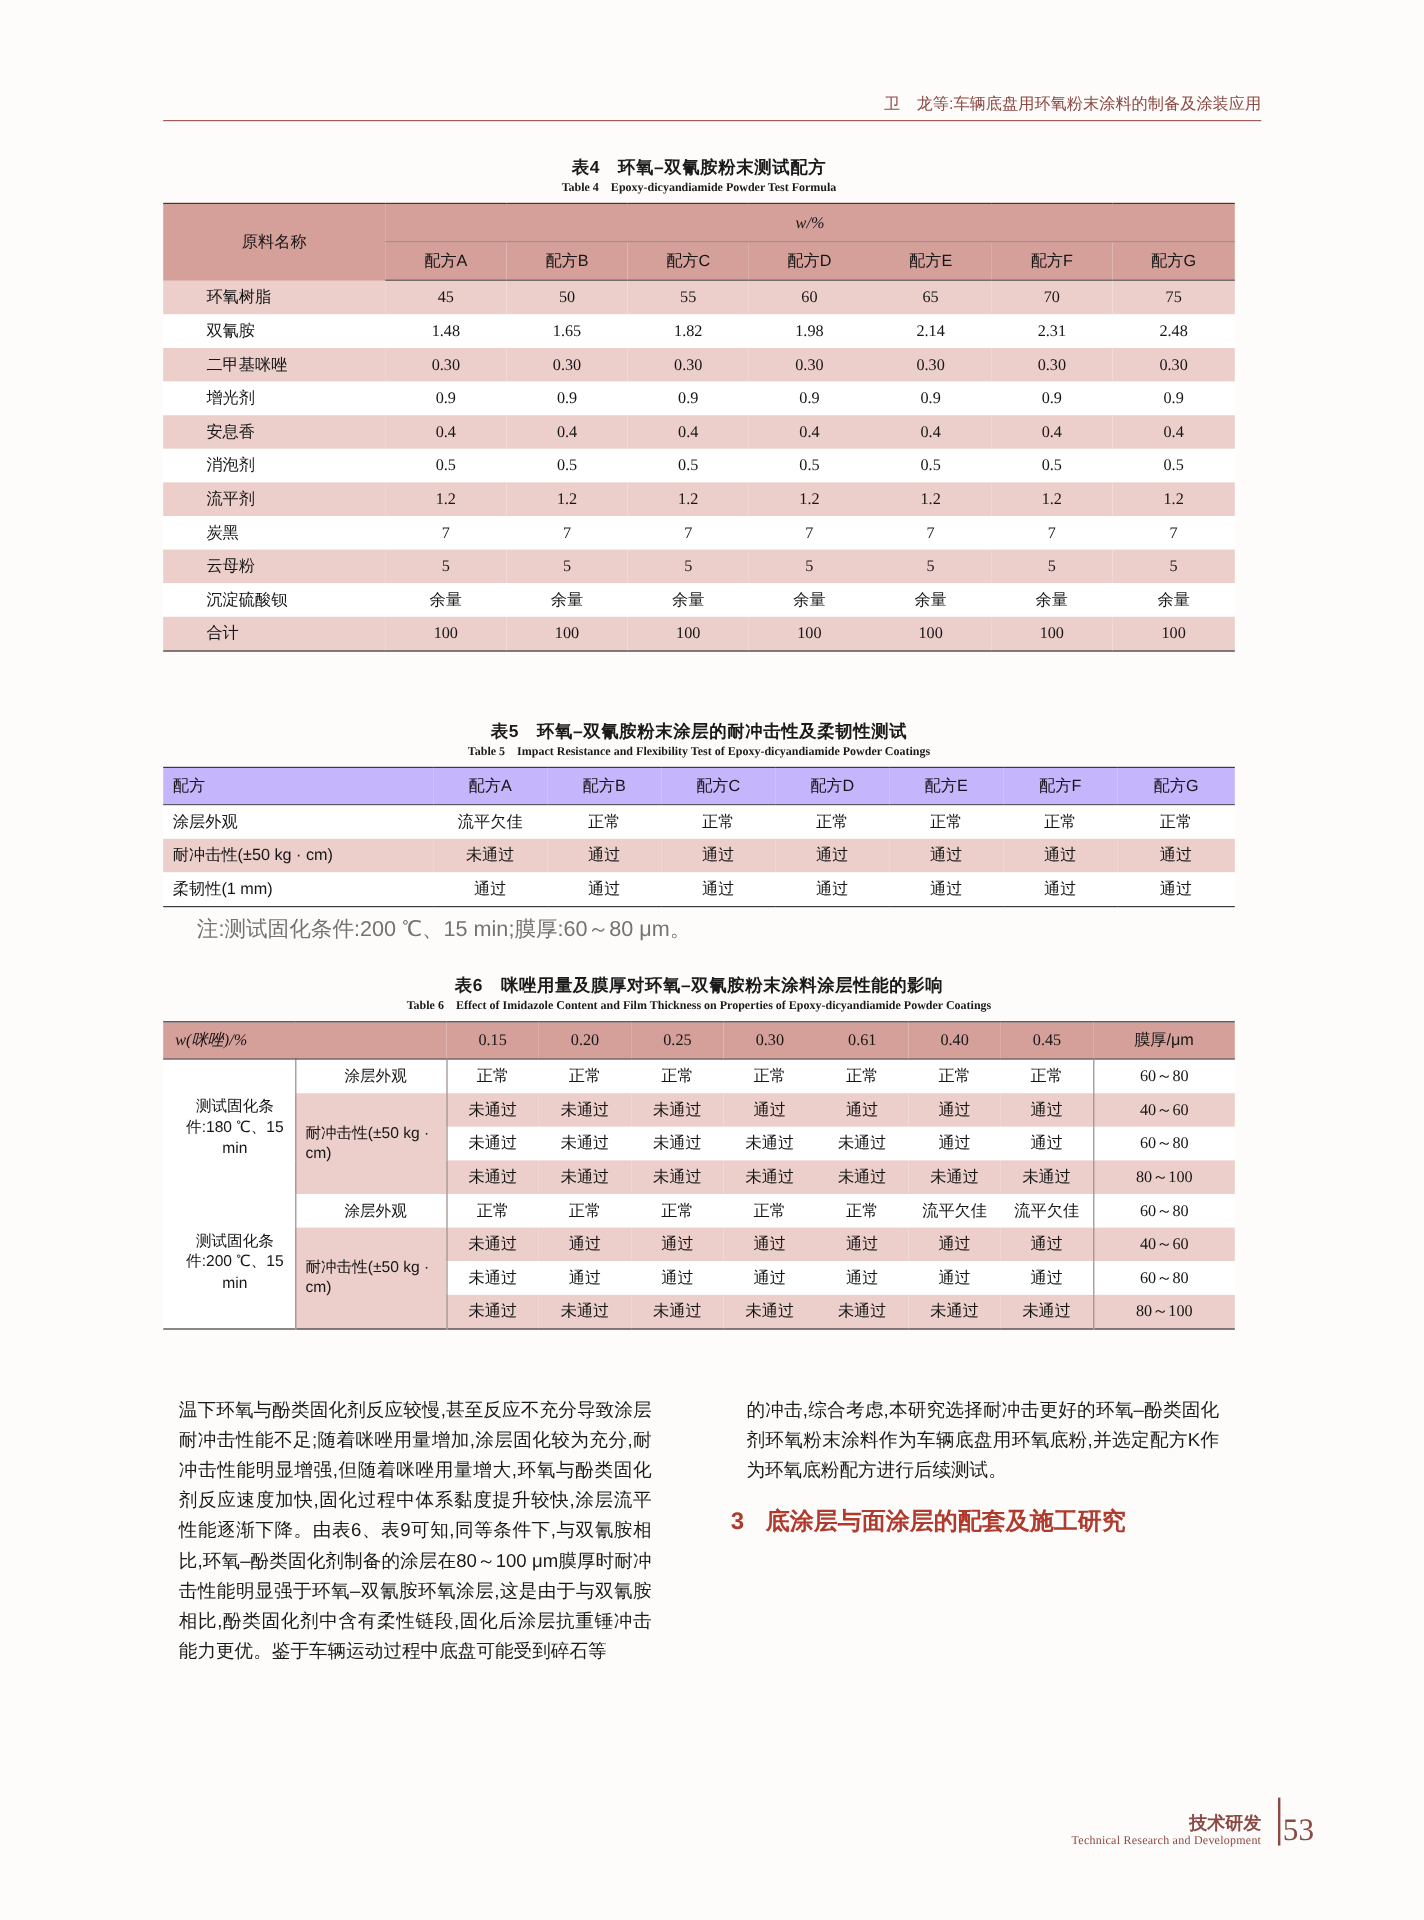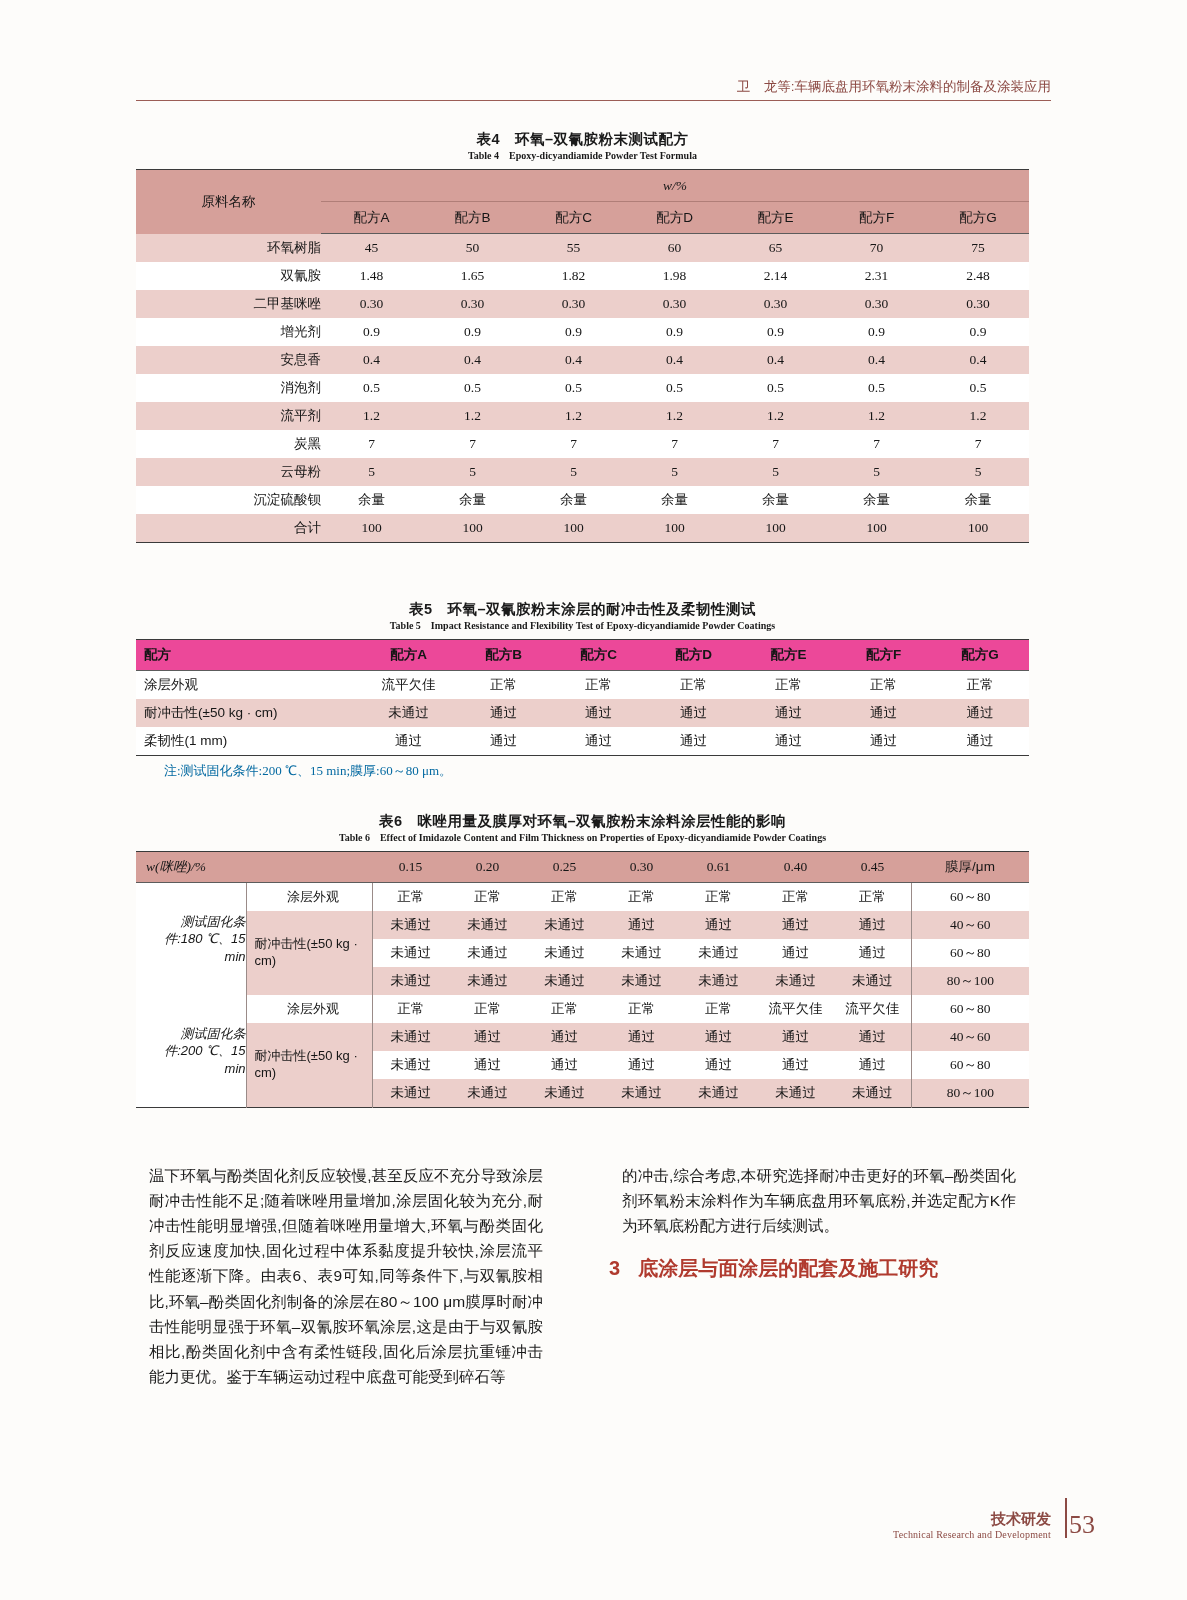--- a/index.html
+++ b/index.html
@@ -44,45 +44,45 @@
   }
   .cn{font-family:"Liberation Sans", sans-serif;}
 
   
   #t4wrap{position:absolute;left:136px;top:130px;width:893px;}
   #t4{width:893px;margin-top:6px;border-top:1.6px solid #3a3a3a;border-bottom:1.6px solid #3a3a3a;}
   #t4 .hdr td{background:#d6a09a;height:31px;font-size:13.5px;}
   #t4 .hdr2 td{background:#d6a09a;height:31px;}
   #t4 tbody tr:nth-child(odd) td{background:#eccfcb;}
   #t4 tbody tr:nth-child(even) td{background:#ffffff;}
-  #t4 td.name{text-align:right;padding-left:36px;}
+  #t4 td.name{text-align:left;padding-left:36px;}
   #t4 .toprule td{border-bottom:1px solid #5c5c5c;}
 
   
   #t5wrap{position:absolute;left:136px;top:600px;width:893px;}
   #t5{width:893px;margin-top:6px;border-top:1.6px solid #3a3a3a;border-bottom:1.6px solid #3a3a3a;}
-  #t5 .hdr td{background:#ec4899;height:30px;border-bottom:1px solid #5c5c5c;font-weight:bold;}
+  #t5 .hdr td{background:#c4b5fd;height:30px;border-bottom:1px solid #5c5c5c;}
   #t5 tbody tr:nth-child(odd) td{background:#ffffff;}
   #t5 tbody tr:nth-child(even) td{background:#eccfcb;}
   #t5 td.lab{text-align:left;padding-left:8px;}
   #t5 .hdr td.lab{text-align:left;padding-left:8px;}
   .note{
-    color:#0369a1;font-size:13px;margin-top:6px;padding-left:28px;
-    font-family:Liberation Serif, serif;
+    color:#737373;font-size:18px;margin-top:6px;padding-left:28px;
+    font-family:Liberation Sans, sans-serif;
   }
 
   
   #t6wrap{position:absolute;left:136px;top:812px;width:893px;}
   #t6{width:893px;margin-top:6px;border-top:1.6px solid #3a3a3a;border-bottom:1.6px solid #3a3a3a;}
   #t6 td{border:0;}
   #t6 .hdr td{background:#d6a09a;height:30px;border-bottom:1px solid #5c5c5c;}
   #t6 .shade td{background:#eccfcb;}
   #t6 .plain td{background:#ffffff;}
   #t6 td.vl{border-left:1px solid #9a8b88;}
-  #t6 td.side{text-align:right;padding-left:10px;font-size:13px;line-height:1.35;font-style:italic;}
+  #t6 td.side{text-align:center;padding-left:10px;font-size:13px;line-height:1.35;}
   #t6 td.sub{text-align:left;padding-left:8px;font-size:13px;line-height:1.3;}
   #t6 .hdr td.italic{font-style:italic;text-align:left;padding-left:10px;margin-left:40px;}
 
   
   .cols{position:absolute;left:136px;top:1150px;width:893px;}
   .col{width:420px;font-size:15.5px;line-height:1.62;text-align:justify;font-family:"Liberation Sans", sans-serif;}
   .col p{margin:13px;text-indent:0;}
   .colL{position:absolute;left:0;top:0;}
   .colR{position:absolute;left:473px;top:0;}
   .indent{text-indent:2em;}

